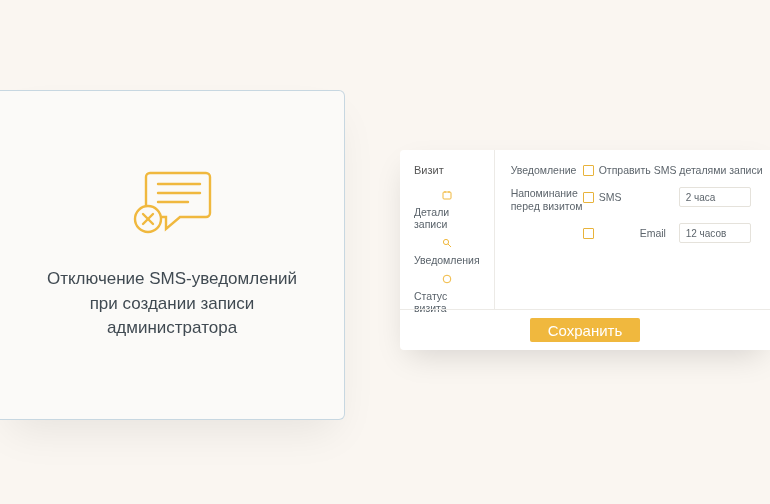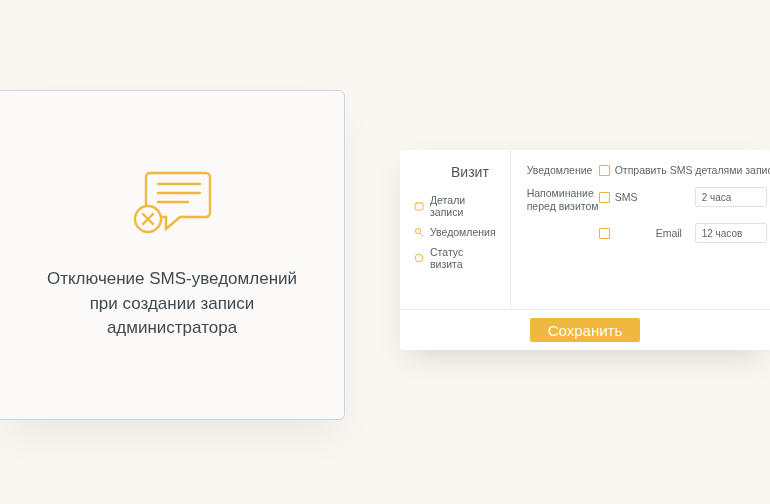--- a/index.html
+++ b/index.html
@@ -62,33 +62,33 @@
     display: flex;
     min-height: 0;
   }
   .panel-sidebar {
     width: 125px;
     border-right: 1px solid #eceae6;
     padding: 14px 0 10px 0;
     box-sizing: border-box;
   }
   .sidebar-title {
-    font-size: 14px;
+    font-size: 11px;
     color: #555;
     padding: 0 14px 10px 14px;
-    margin-left: 37px;
   }
   .sidebar-item {
     display: flex;
     align-items: center;
     gap: 6px;
     font-size: 10.5px;
     color: #59626a;
     padding: 4px 14px;
     cursor: pointer;
+    flex-direction: column;
   }
   .side-icon {
     width: 10px;
     height: 10px;
     flex: 0 0 10px;
     display: inline-flex;
     align-items: center;
     justify-content: center;
   }
   .side-icon svg { width: 10px; height: 10px; }

